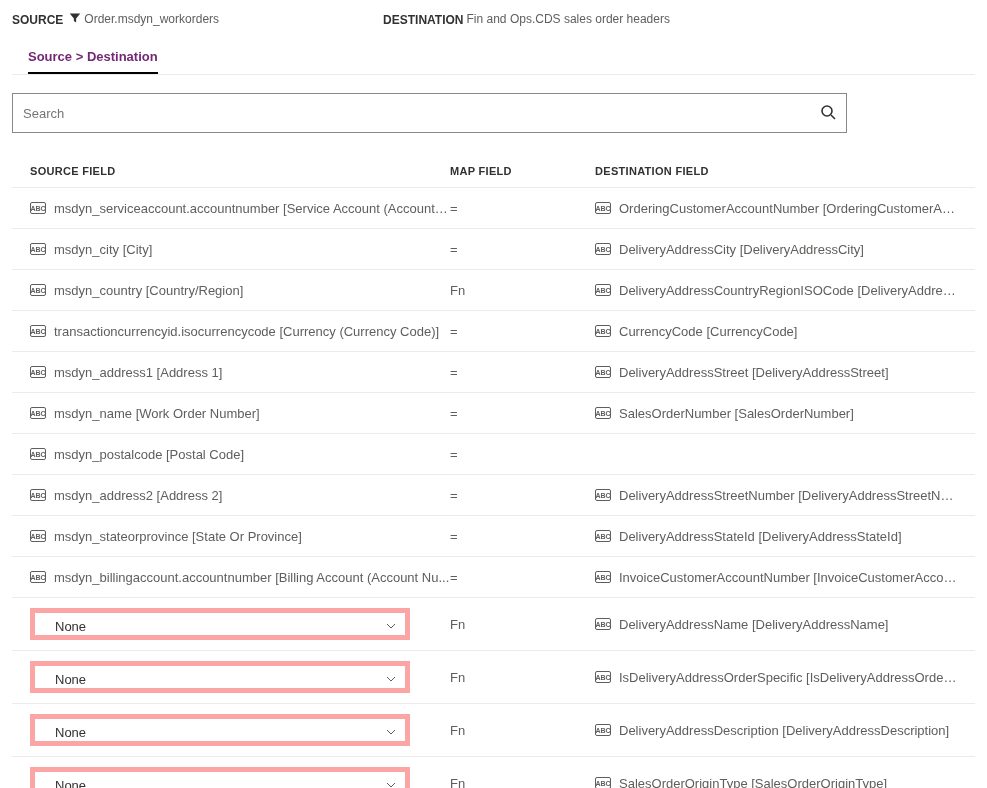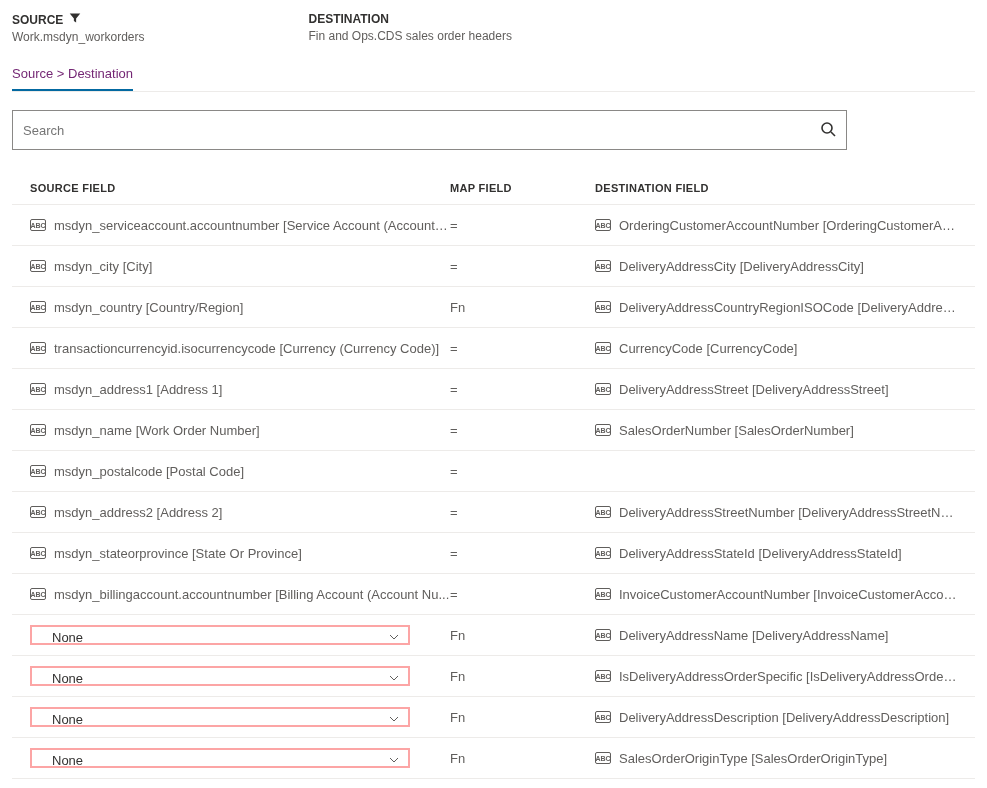--- a/index.html
+++ b/index.html
@@ -6,41 +6,42 @@
     body {
       font-family: "Segoe UI", -apple-system, sans-serif;
       font-size: 13px;
       color: #323130;
       background: #fff;
       padding: 12px;
       width: 987px;
     }
     
     .header { display: flex; gap: 60px; margin-bottom: 18px; }
-    .header-block { display: flex; flex-direction: column; gap: 3px; }
+    .header-block { display: flex; flex-direction: row; gap: 3px; }
     .header-label {
       font-size: 12px;
       font-weight: 600;
       color: #323130;
       display: flex;
       align-items: center;
       gap: 6px;
     }
     .header-value { font-size: 12px; color: #605e5c; }
 
     
     .tabs { border-bottom: 1px solid #edebe9; margin-bottom: 18px; }
     .tab {
       display: inline-block;
       font-size: 13px;
-      font-weight: 400;
+      font-weight: 700;
       color: #742774;
       padding: 4px 0 8px 0;
-      border-bottom: 2px solid #0369a1;
+      border-bottom: 2px solid #000000;
       cursor: pointer;
+      margin-left: 16px;
     }
 
     
     .search-wrap {
       display: flex;
       align-items: center;
       width: 835px;
       border: 1px solid #8a8886;
       height: 40px;
       padding: 0 10px;
@@ -103,22 +104,22 @@
       font-weight: 600;
     }
     .map-type { color: #605e5c; font-size: 13px; }
 
     
     .dropdown {
       display: flex;
       align-items: center;
       justify-content: space-between;
       width: 380px;
-      height: 20px;
-      border: 2px solid #fca5a5;
+      height: 32px;
+      border: 5px solid #fca5a5;
       padding: 4px 8px 0 20px;
       background: #fff;
       font-size: 13px;
       color: #323130;
       cursor: pointer;
     }
     .chevron {
       width: 12px;
       height: 12px;
       display: inline-flex;
@@ -131,21 +132,21 @@
 <div class="header">
   <div class="header-block">
     <div class="header-label">
       <span>SOURCE</span>
       <span>
         <svg width="12" height="12" viewBox="0 0 16 16" fill="#323130">
             <path d="M1 2h14l-5.5 6.5V14l-3-2V8.5L1 2z"></path>
           </svg>
       </span>
     </div>
-    <div class="header-value">Work.msdyn_workorders</div>
+    <div class="header-value">Order.msdyn_workorders</div>
   </div>
   <div class="header-block" style="margin-left:104px;">
     <div class="header-label">DESTINATION</div>
     <div class="header-value">Fin and Ops.CDS sales order headers</div>
   </div>
 </div>
 
 <div class="tabs">
   <span class="tab">Source &gt; Destination</span>
 </div>

